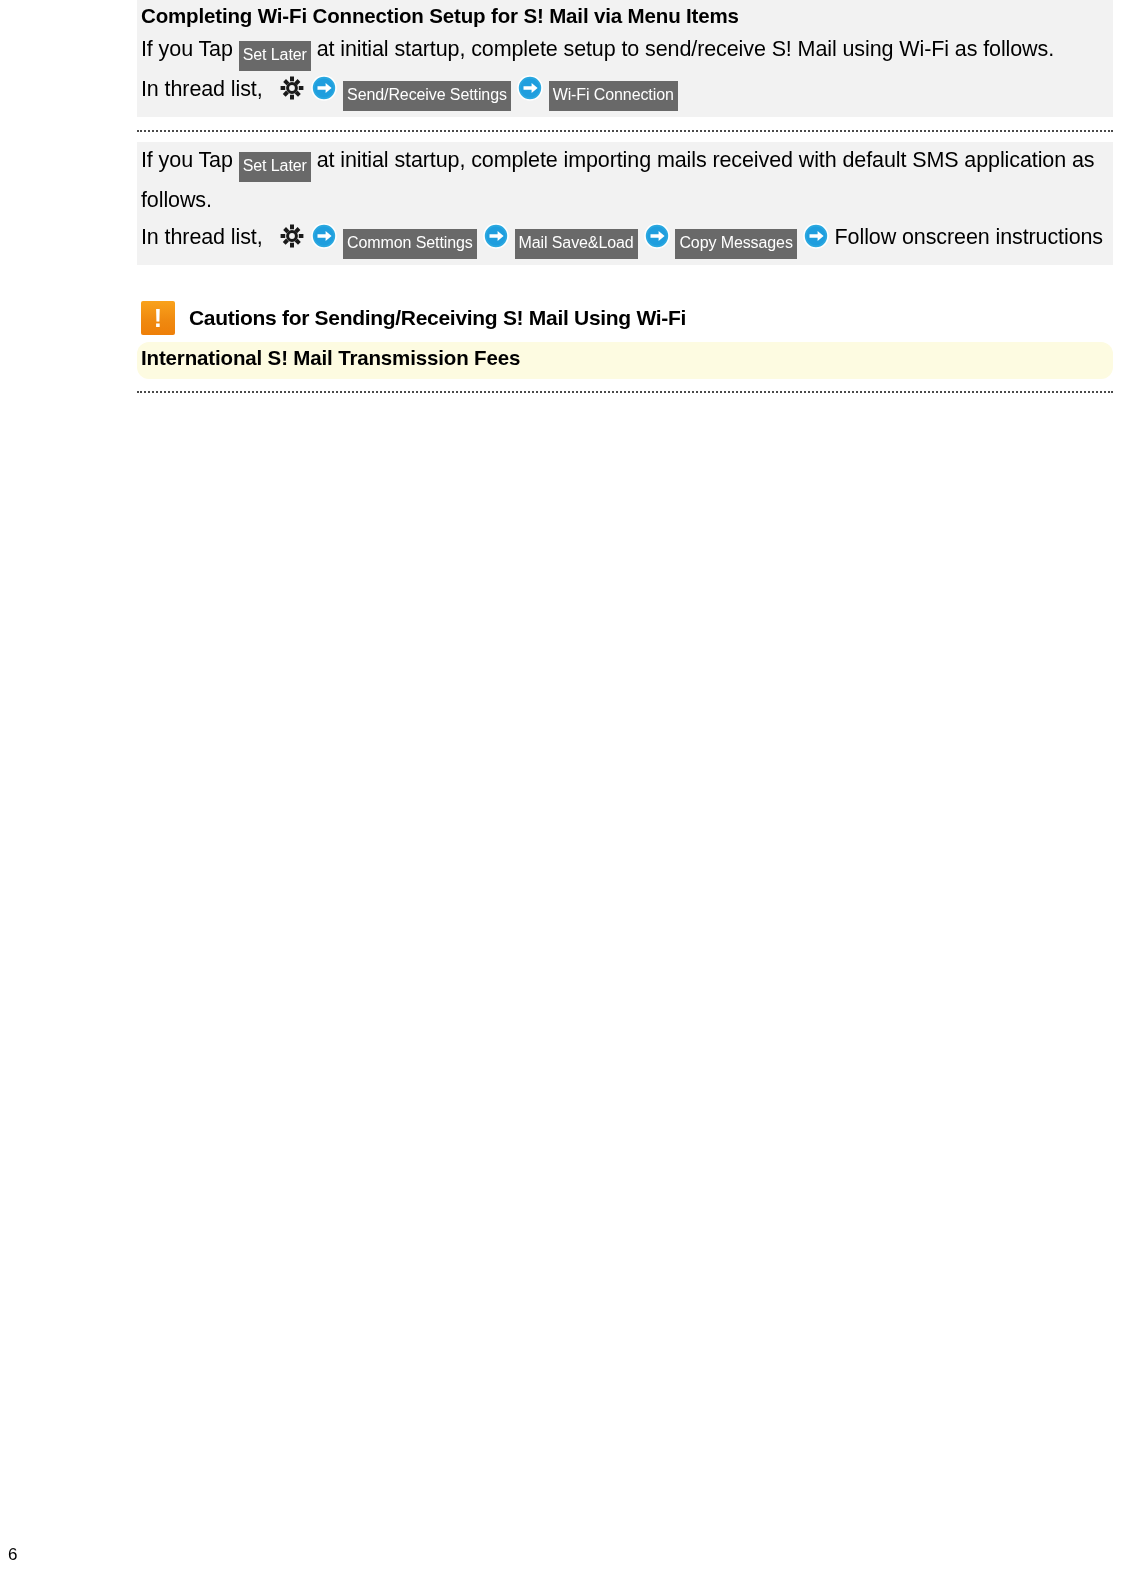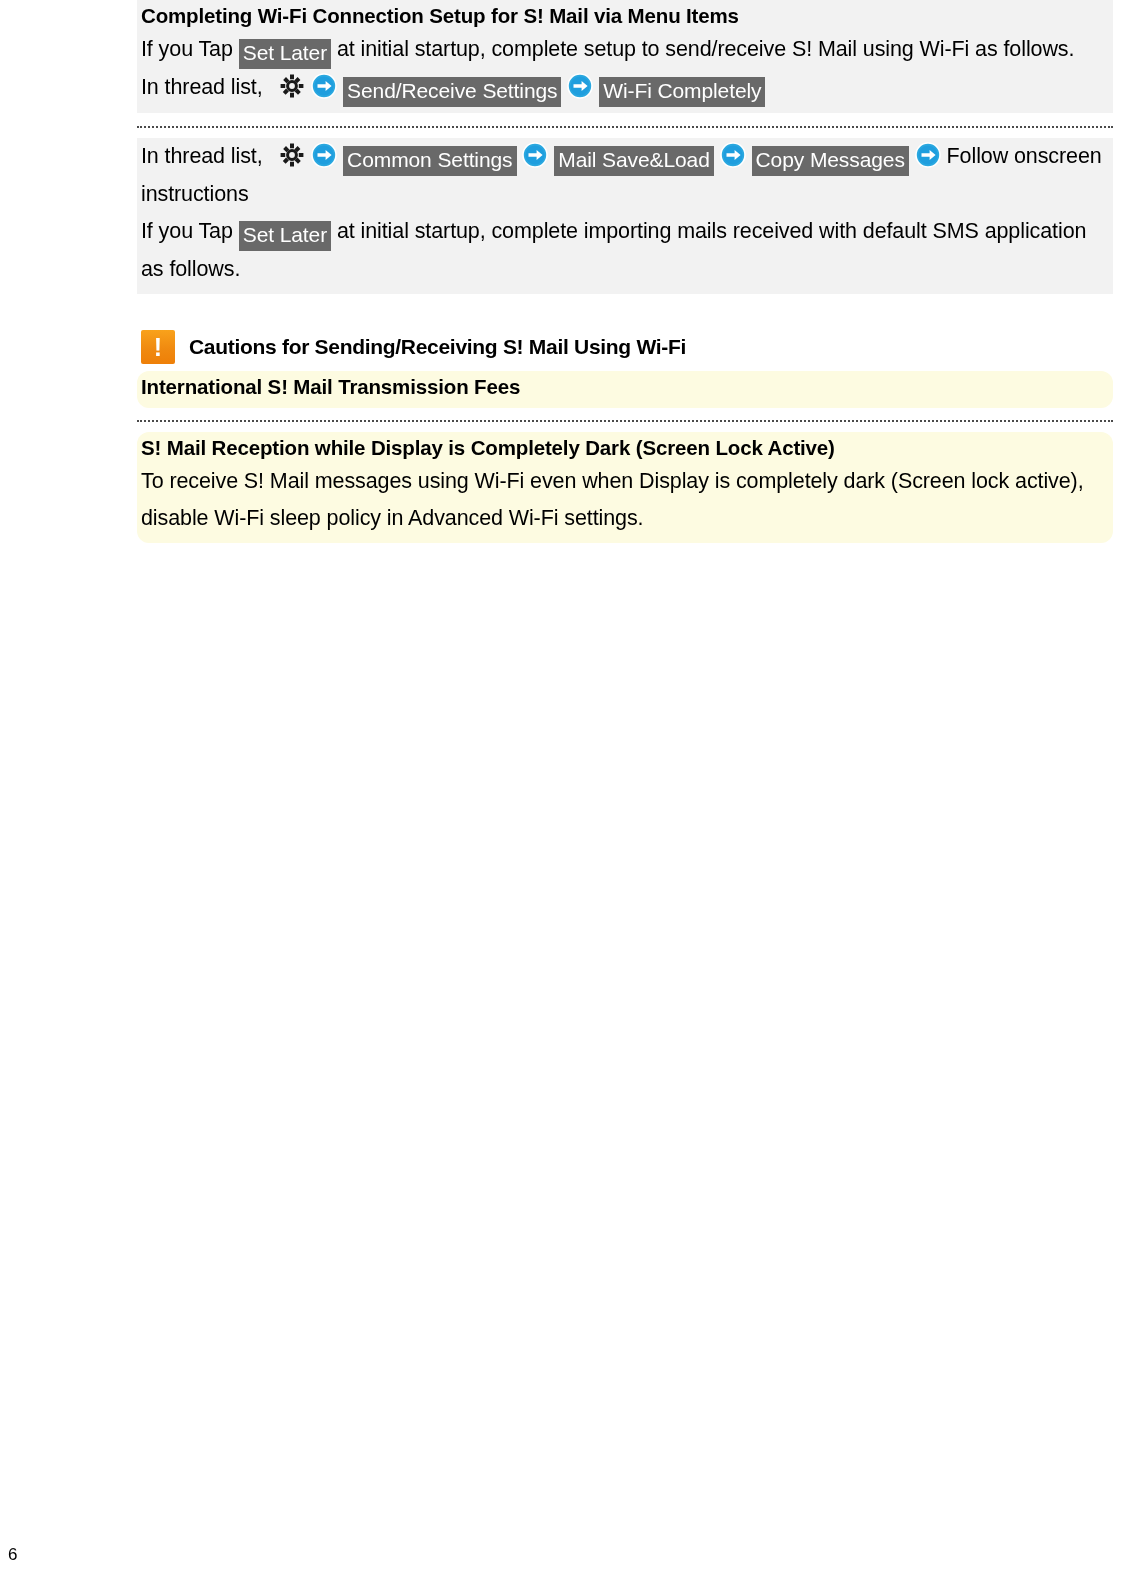--- a/index.html
+++ b/index.html
@@ -63,21 +63,21 @@
   }
 
   
   .chip {
     display: inline-block;
     background: #696969;
     color: #ffffff;
     padding: 0px 4px 2px 4px;
     line-height: 28px;
     vertical-align: -4px;
-    font-size: 21px;
+    font-size: 16px;
     letter-spacing: -0.1px;
     white-space: nowrap;
   }
 
   
   .ico {
     display: inline-block;
     vertical-align: -5px;
     line-height: 0;
   }
@@ -164,30 +164,35 @@
         </span>
         <span class="chip">Send/Receive Settings</span>
         <span class="ico arrow">
           <svg viewBox="0 0 26 26" width="26" height="26" aria-hidden="true">
             <circle cx="13" cy="13" r="12" fill="#2aa8e0"></circle>
             <circle cx="13" cy="13" r="12" fill="none" stroke="#ffffff" stroke-width="1.6"></circle>
             <circle cx="13" cy="13" r="9.6" fill="#1f9ede"></circle>
             <path fill="#ffffff" d="M6.5 11.2h8.1V7.9l6 5.1-6 5.1v-3.3H6.5z"></path>
           </svg>
         </span>
-        <span class="chip">Wi-Fi Completely</span>
+        <span class="chip">Wi-Fi Connection</span>
       </div>
     </div>
 
     <div style="height:13px"></div>
     <div class="sep"></div>
     <div style="height:10px"></div>
 
     <div class="block gray">
       <div class="para">
+        <span>If you Tap</span>
+        <span class="chip">Set Later</span>
+        <span>at initial startup, complete importing mails received with default SMS application as follows.</span>
+      </div>
+      <div class="para">
         <span>In thread list,</span>
         <span class="ico spacer"></span>
         <span class="ico gear">
           <svg viewBox="0 0 26 26" width="26" height="26" aria-hidden="true">
             <path fill="#1a1a1a" d="M13 7.1a5.9 5.9 0 1 0 0 11.8 5.9 5.9 0 0 0 0-11.8zm0 8.8a2.9 2.9 0 1 1 0-5.8 2.9 2.9 0 0 1 0 5.8z"></path>
             <path fill="#1a1a1a" d="M11 1.6h4v4.6h-4zM11 19.8h4v4.6h-4zM1.6 11h4.6v4H1.6zM19.8 11h4.6v4h-4.6z"></path>
             <path fill="#1a1a1a" d="M4.2 6.9l2.8-2.8 3.3 3.3-2.8 2.8zM15.7 18.4l2.8-2.8 3.3 3.3-2.8 2.8zM18.6 4.1l2.8 2.8-3.3 3.3-2.8-2.8zM7.1 15.6l2.8 2.8-3.3 3.3-2.8-2.8z"></path>
           </svg>
         </span>
         <span class="ico arrow">
@@ -220,43 +225,34 @@
         <span class="ico arrow">
           <svg viewBox="0 0 26 26" width="26" height="26" aria-hidden="true">
             <circle cx="13" cy="13" r="12" fill="#2aa8e0"></circle>
             <circle cx="13" cy="13" r="12" fill="none" stroke="#ffffff" stroke-width="1.6"></circle>
             <circle cx="13" cy="13" r="9.6" fill="#1f9ede"></circle>
             <path fill="#ffffff" d="M6.5 11.2h8.1V7.9l6 5.1-6 5.1v-3.3H6.5z"></path>
           </svg>
         </span>
         <span>Follow onscreen instructions</span>
       </div>
-      <div class="para">
-        <span>If you Tap</span>
-        <span class="chip">Set Later</span>
-        <span>at initial startup, complete importing mails received with default SMS application as follows.</span>
-      </div>
     </div>
 
     <div class="cautions-head">
       <div class="warn-box">
         <div class="bang">!</div>
       </div>
       <div class="cautions-title">Cautions for Sending/Receiving S! Mail Using Wi-Fi</div>
     </div>
 
     <div class="block cream">
       <div class="sub-title">International S! Mail Transmission Fees</div>
     </div>
 
     <div style="height:12px"></div>
     <div class="sep"></div>
     <div style="height:10px"></div>
 
-    <div class="block cream">
-      <div class="sub-title">S! Mail Reception while Display is Completely Dark (Screen Lock Active)</div>
-      <div class="para">To receive S! Mail messages using Wi-Fi even when Display is completely dark (Screen lock active), disable Wi-Fi sleep policy in Advanced Wi-Fi settings.</div>
-    </div>
 
   </div>
 
   <div class="page-number">6</div>
 </div>
 
 </body></html>

